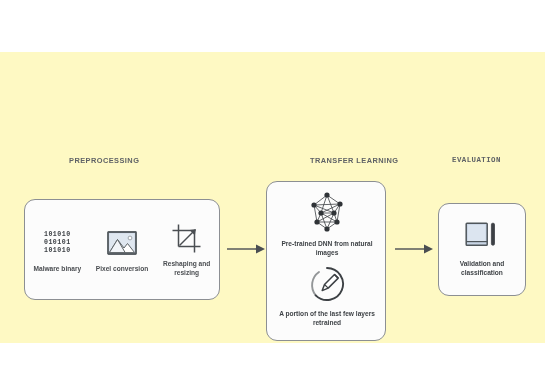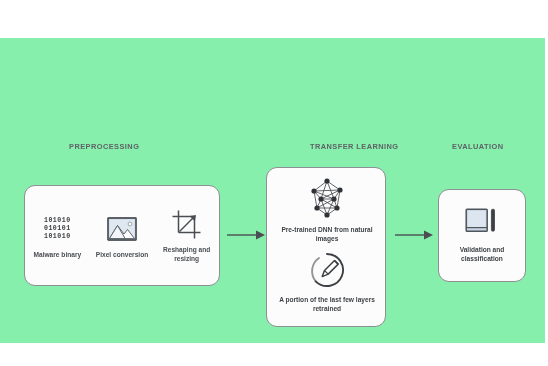--- a/index.html
+++ b/index.html
@@ -9,24 +9,24 @@
   body {
     width: 548px;
     height: 366px;
     background: #ffffff;
     font-family: "Liberation Sans", sans-serif;
     overflow: hidden;
   }
   #figure-canvas {
     position: absolute;
     left: 0;
-    top: 38px;
+    top: 52px;
     width: 545px;
     height: 305px;
-    background: #86efac;
+    background: #fef9c3;
   }
   .top-band, .bottom-band {
     position: absolute;
     left: 0;
     width: 548px;
     background: #ffffff;
   }
   .top-band { top: 0; height: 38px; }
   .bottom-band { top: 343px; height: 23px; }
 
@@ -35,21 +35,21 @@
     position: absolute;
     font-size: 7.4px;
     letter-spacing: 0.45px;
     color: #5f6266;
     font-weight: 600;
     white-space: nowrap;
     text-transform: uppercase;
   }
   #hdr-pre   { left: 69px;  top: 104px; }
   #hdr-tl    { left: 278px; top: 104px; margin-left: 32px; }
-  #hdr-eval  { left: 452px; top: 104px; }
+  #hdr-eval  { left: 452px; top: 104px; font-family: Liberation Mono, monospace; }
 
   
   .stage-box {
     position: absolute;
     background: #fcfcfc;
     border: 1.1px solid #8c8f93;
     border-radius: 11px;
     box-sizing: border-box;
   }
   #box-preprocessing {

